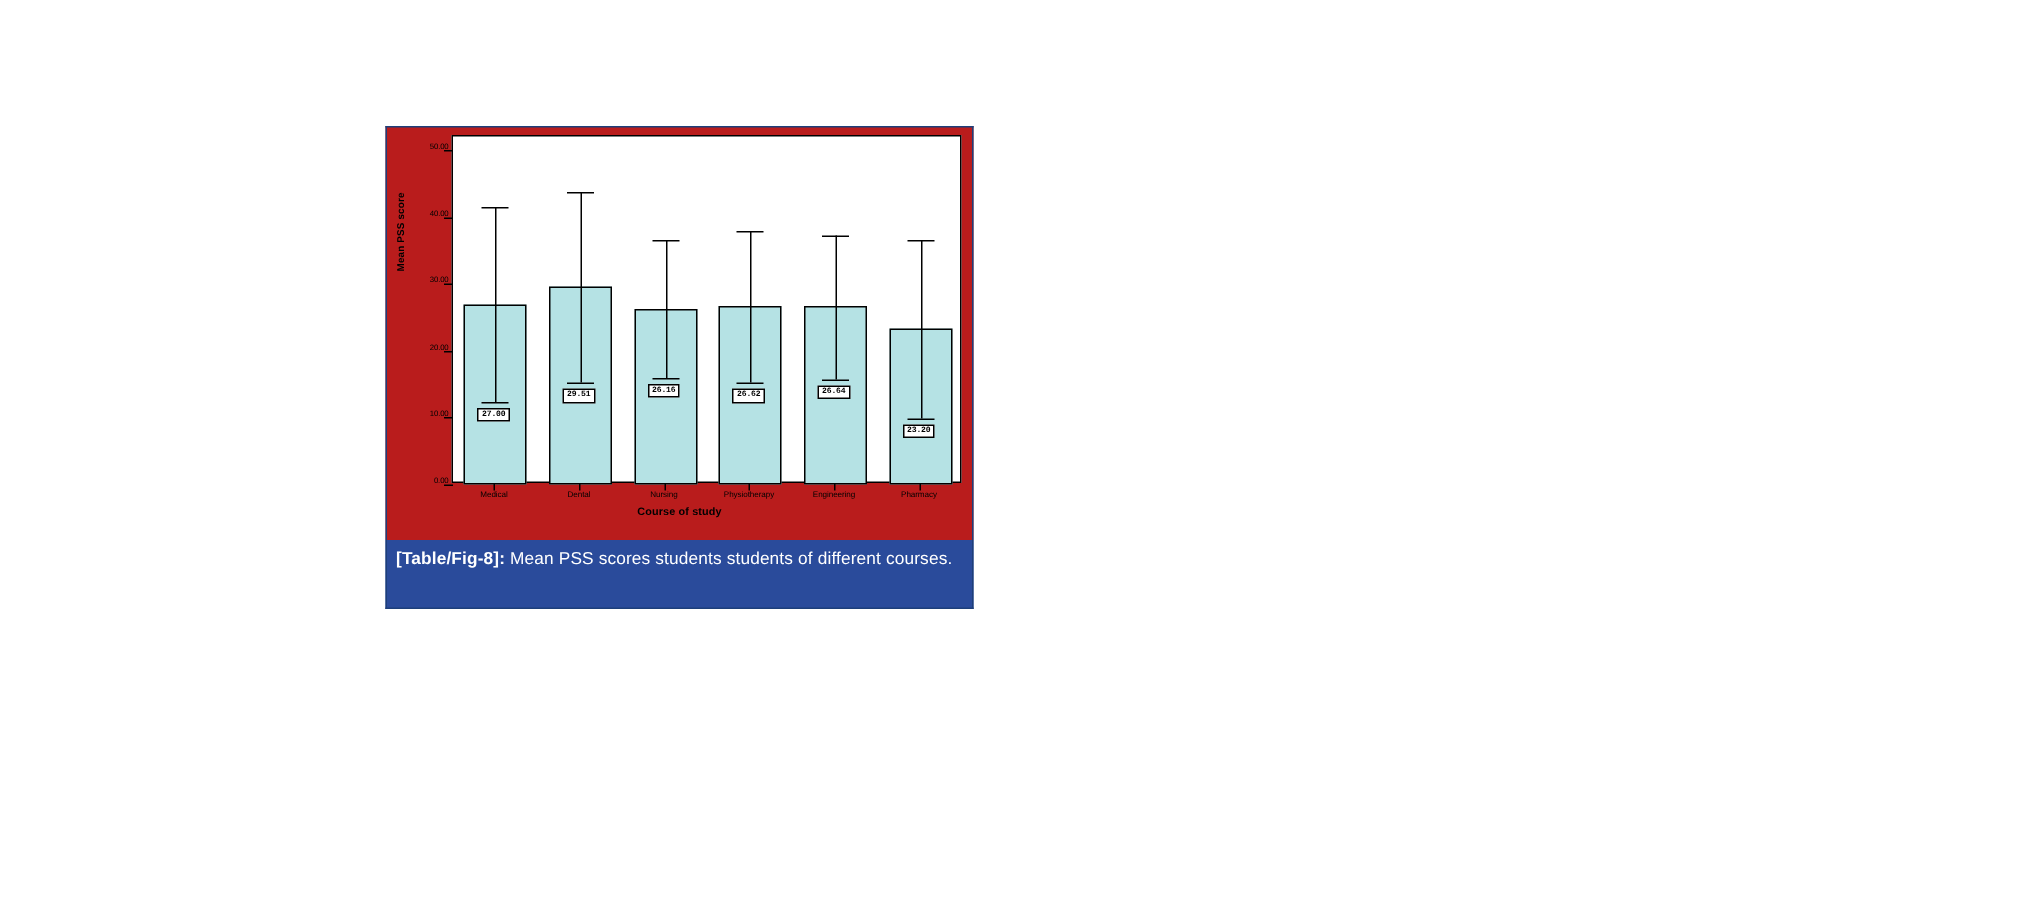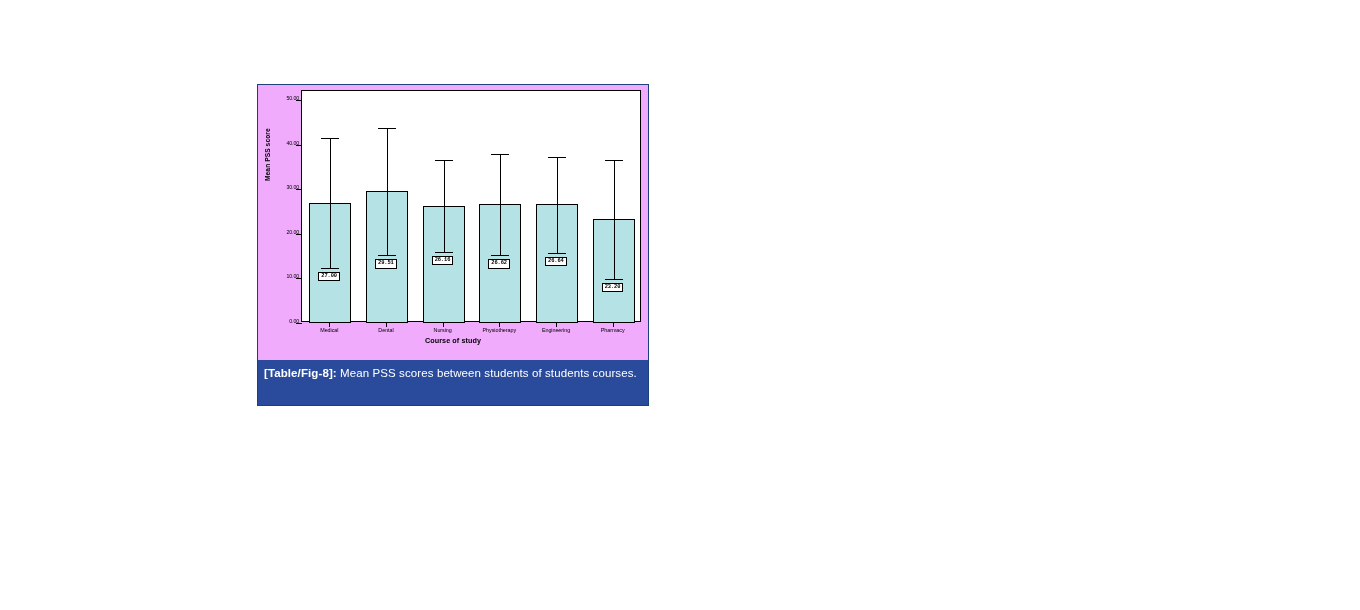--- a/index.html
+++ b/index.html
@@ -24,21 +24,21 @@
   
   .chart-panel {
     position: absolute;
     left: 0;
     top: 0;
     width: 392px;
     height: 276px;
     box-sizing: border-box;
     border: 1.5px solid #1d3f7a;
     border-bottom: none;
-    background: #f0abfc;
+    background: #b91c1c;
   }
 
   
   .plot-frame {
     position: absolute;
     left: 43px;   
     top: 5px;     
     width: 340px; 
     height: 232px;
     box-sizing: border-box;
@@ -268,16 +268,16 @@
         <div class="xtick" style="left: 255px;"></div>
         <div class="xlabel" style="left: 255px;">Engineering</div>
         <div class="xtick" style="left: 311.667px;"></div>
         <div class="xlabel" style="left: 311.667px;">Pharmacy</div>
       </div>
 
     <div class="x-axis-title">Course of study</div>
   </div>
 
   <div class="caption">
-    <b>[Table/Fig-8]:</b><span> Mean PSS scores between students of students courses.</span>
+    <b>[Table/Fig-8]:</b><span> Mean PSS scores students students of different courses.</span>
   </div>
 
 </div>
 
 </body></html>

